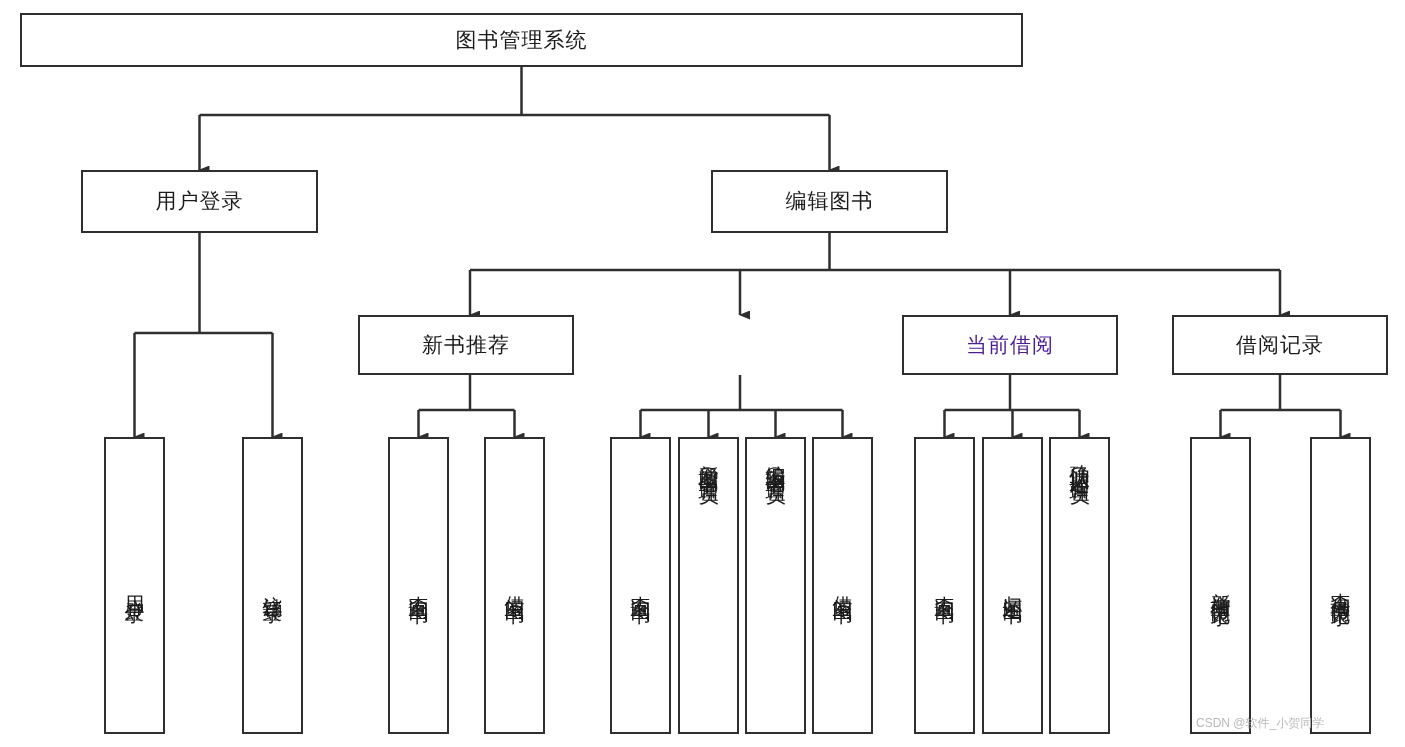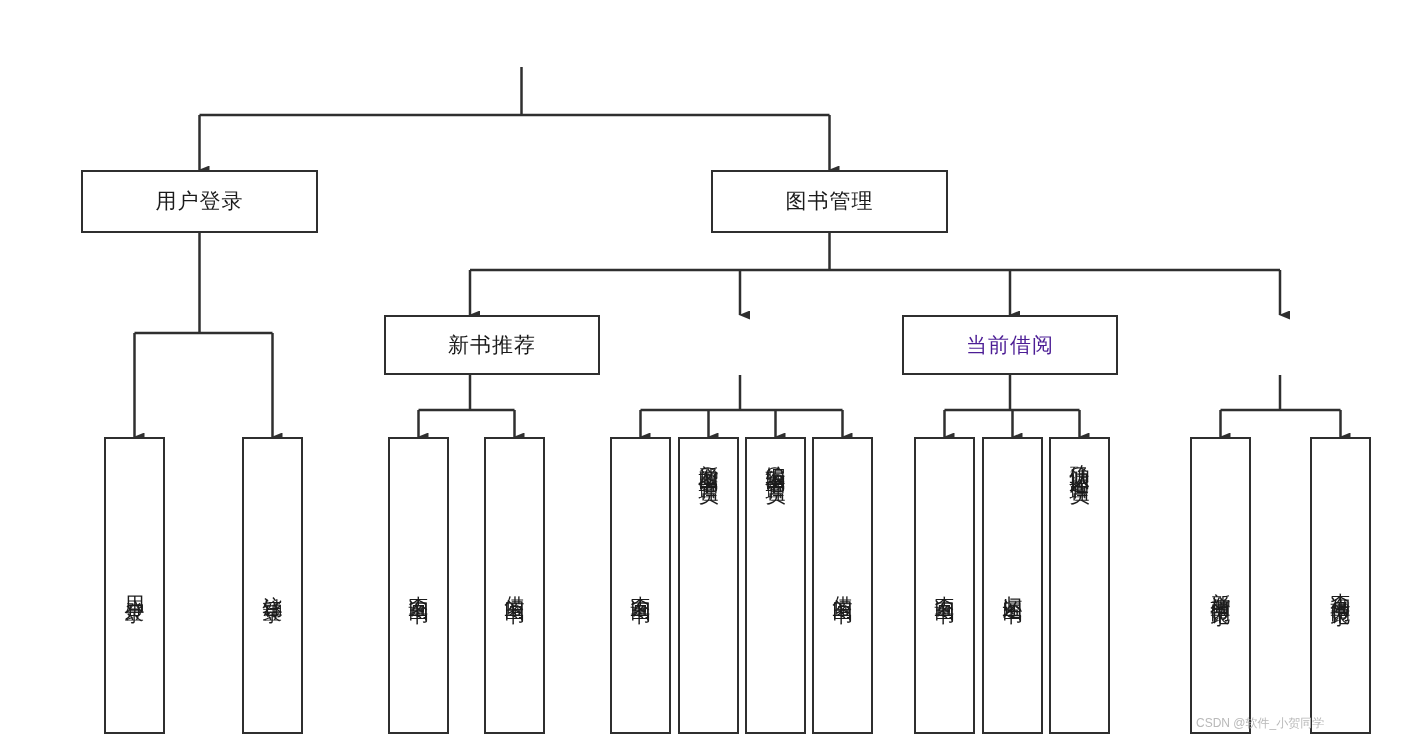--- a/index.html
+++ b/index.html
@@ -107,33 +107,39 @@
         <path d="M944.5,410 L944.5,437" stroke="#2f2f2f" stroke-width="2.5" fill="none" marker-end="url(#arrow)"></path>
         <path d="M1012.5,410 L1012.5,437" stroke="#2f2f2f" stroke-width="2.5" fill="none" marker-end="url(#arrow)"></path>
         <path d="M1079.5,410 L1079.5,437" stroke="#2f2f2f" stroke-width="2.5" fill="none" marker-end="url(#arrow)"></path>
         <path d="M1280,375 L1280,410" stroke="#2f2f2f" stroke-width="2.5" fill="none"></path>
         <path d="M1220.5,410 L1340.5,410" stroke="#2f2f2f" stroke-width="2.5" fill="none"></path>
         <path d="M1220.5,410 L1220.5,437" stroke="#2f2f2f" stroke-width="2.5" fill="none" marker-end="url(#arrow)"></path>
         <path d="M1340.5,410 L1340.5,437" stroke="#2f2f2f" stroke-width="2.5" fill="none" marker-end="url(#arrow)"></path>
       </g>
   </svg>
 
+  <div class="node" id="n-root" style="left: 20px; top: 13px; width: 1003px; height: 54px; border-color: rgb(47, 47, 47); background: rgb(255, 255, 255);">
+    <span class="node-label" style="color: rgb(27, 27, 27);">图书管理系统</span>
+  </div>
 
   <div class="node" id="n-user-login" style="left: 81px; top: 170px; width: 237px; height: 63px; border-color: rgb(47, 47, 47); background: rgb(255, 255, 255);">
     <span class="node-label" style="color: rgb(27, 27, 27);">用户登录</span>
   </div>
   <div class="node" id="n-book-admin" style="left: 711px; top: 170px; width: 237px; height: 63px; border-color: rgb(47, 47, 47); background: rgb(255, 255, 255);">
-    <span class="node-label" style="color: rgb(27, 27, 27);">图书管理</span>
+    <span class="node-label" style="color: rgb(27, 27, 27);">编辑图书</span>
   </div>
 
-  <div class="node" id="n-new-book-rec" style="left: 384px; top: 315px; width: 216px; height: 60px; border-color: rgb(47, 47, 47); background: rgb(255, 255, 255);">
+  <div class="node" id="n-new-book-rec" style="left: 358px; top: 315px; width: 216px; height: 60px; border-color: rgb(47, 47, 47); background: rgb(255, 255, 255);">
     <span class="node-label" style="color: rgb(27, 27, 27);">新书推荐</span>
   </div>
   <div class="node" id="n-current-borrow" style="left: 902px; top: 315px; width: 216px; height: 60px; border-color: rgb(47, 47, 47); background: rgb(255, 255, 255);">
     <span class="node-label" style="color: #4c1d95;">当前借阅</span>
+  </div>
+  <div class="node" id="n-borrow-record" style="left: 1172px; top: 315px; width: 216px; height: 60px; border-color: rgb(47, 47, 47); background: rgb(255, 255, 255);">
+    <span class="node-label" style="color: rgb(27, 27, 27);">借阅记录</span>
   </div>
 
   <div class="node leaf centered" id="n-leaf-user-login" style="left: 104px; top: 437px; width: 61px; height: 297px; border-color: rgb(47, 47, 47); background: rgb(255, 255, 255);">
     <span class="node-label" style="color: rgb(27, 27, 27);">用户登录</span>
   </div>
   <div class="node leaf centered" id="n-leaf-logout" style="left: 242px; top: 437px; width: 61px; height: 297px; border-color: rgb(47, 47, 47); background: rgb(255, 255, 255);">
     <span class="node-label" style="color: rgb(27, 27, 27);">注销登录</span>
   </div>
   <div class="node leaf centered" id="n-leaf-query-book-rec" style="left: 388px; top: 437px; width: 61px; height: 297px; border-color: rgb(47, 47, 47); background: rgb(255, 255, 255);">
     <span class="node-label" style="color: rgb(27, 27, 27);">查询图书</span>

